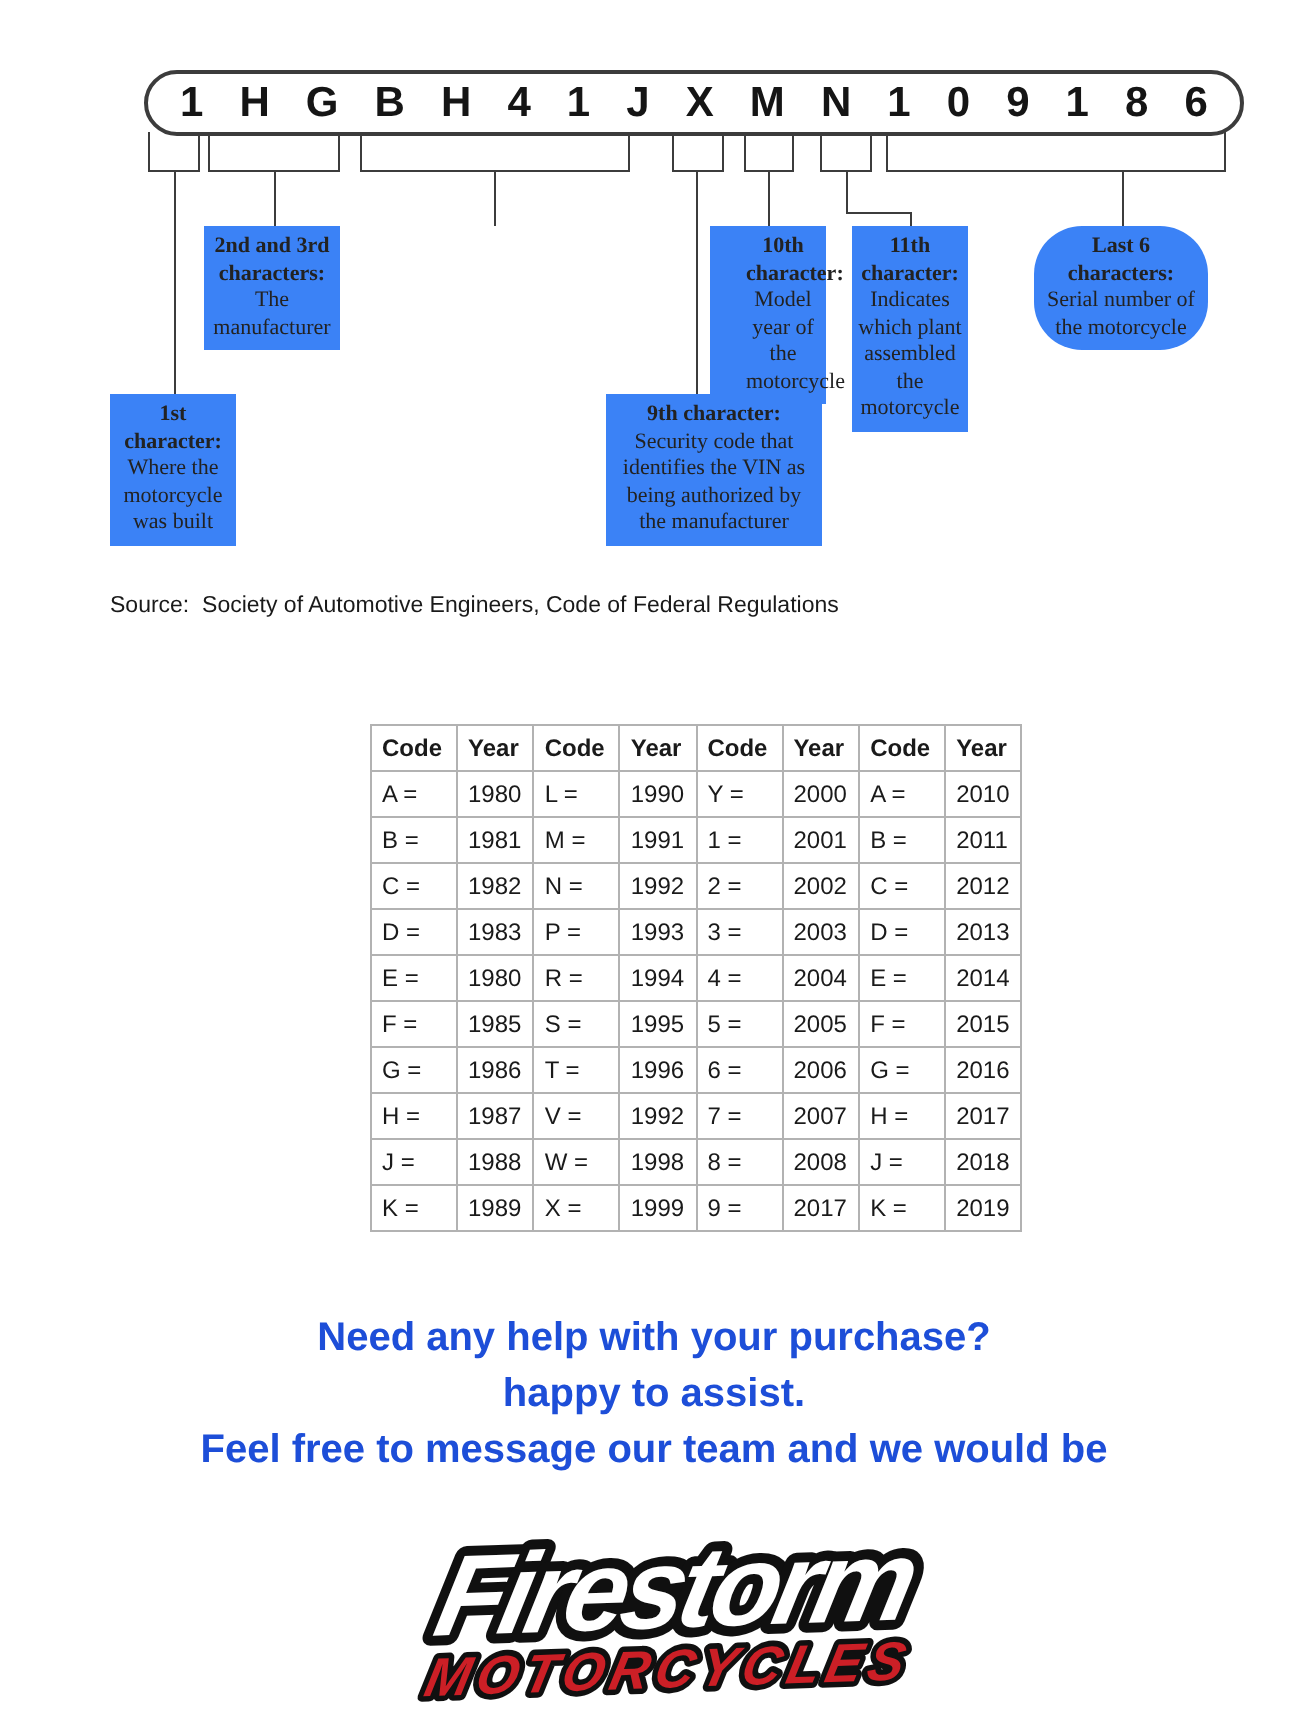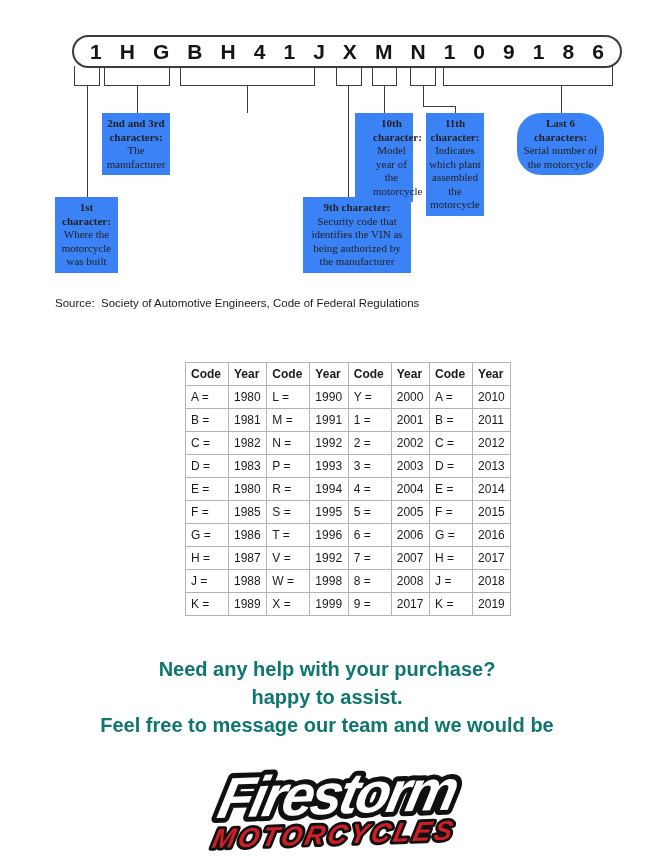--- a/index.html
+++ b/index.html
@@ -59,21 +59,21 @@
 
   
   .year-table { position:absolute; left:185px; top:362px; border-collapse:collapse; font-size:12px; color:#1a1a1a; }
   .year-table th, .year-table td { border:1px solid #b2b2b2; padding:4px 5px; }
   .year-table th { font-weight:bold; text-align:center; padding-right:7px; }
   .year-table td.code { text-align:left;  min-width:26px; }
   .year-table td.year { min-width:30px;margin-left:48px; }
 
   
   .help { position:absolute; left:0; top:655px; width:654px; text-align:center;
-    font-size:20px; line-height:28px; font-weight:bold; color:#0f766e; }
+    font-size:20px; line-height:28px; font-weight:bold; color:#1d4ed8; }
 
   
   .logo-wrap { position:absolute; left:137px; top:760px; width:380px; height:95px; }
 </style>
 </head>
 <body>
 
 <div class="page">
 
   <div class="vin-pill">

